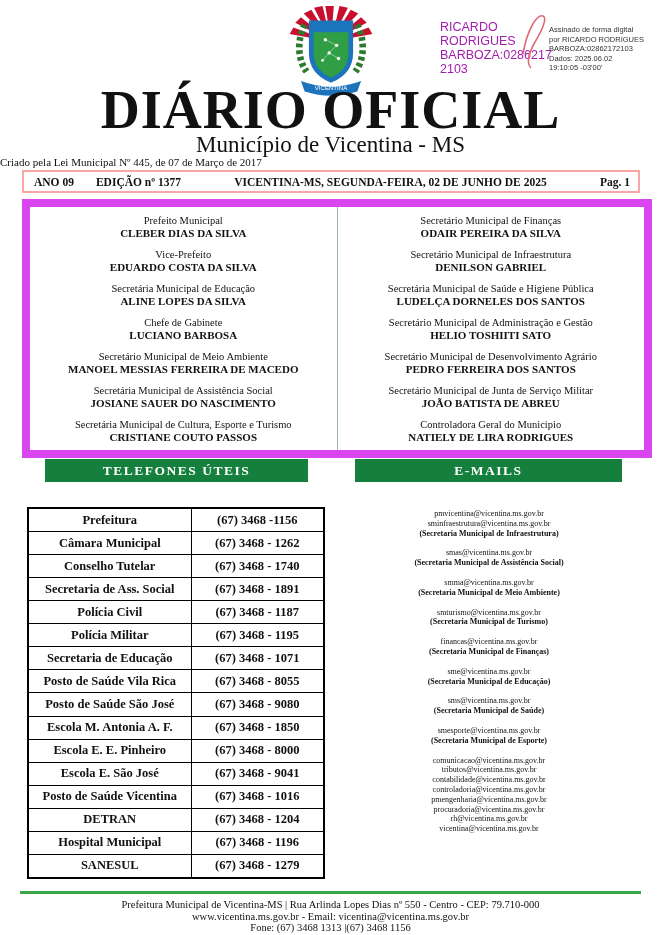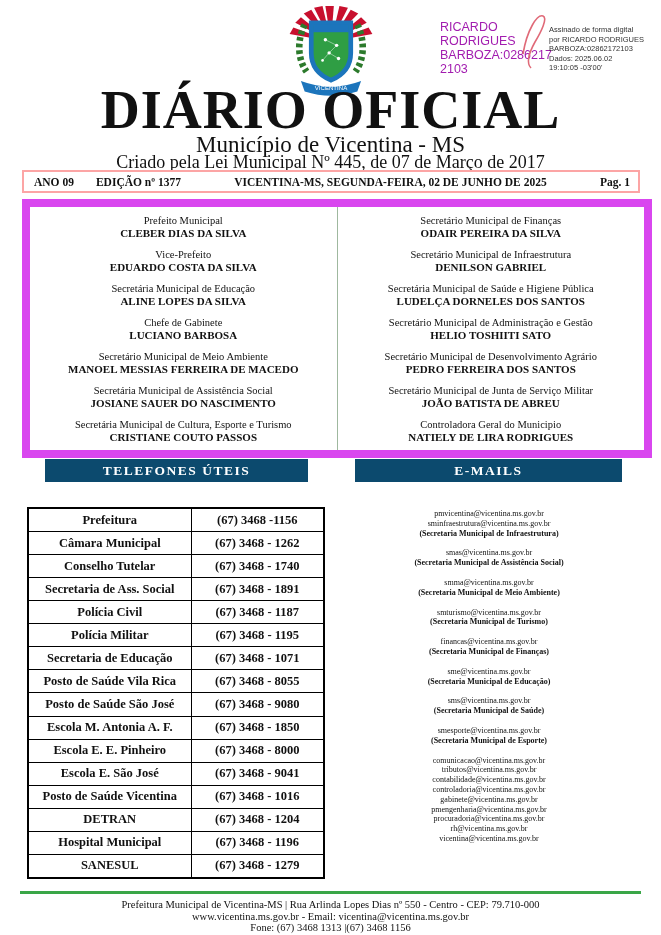--- a/index.html
+++ b/index.html
@@ -15,40 +15,40 @@
     font-size:12.5px;line-height:14px;color:#a21caf;}
   .sig-detail{left:549px;top:25px;width:110px;font-family:"Liberation Sans","DejaVu Sans",sans-serif;
     font-size:7.5px;line-height:9.6px;color:#333;}
   .sig-flourish{left:517px;top:10px;}
 
   
   .crest{left:284px;top:4px;}
   .title{left:0;right:0;top:84px;text-align:center;font-size:54px;font-weight:600;
     letter-spacing:1px;line-height:52px;}
   .subtitle{left:0;right:0;top:133px;text-align:center;font-size:23px;line-height:24px;}
-  .lawline{left:0;right:0;top:156px;text-align:center;font-size:18px;line-height:13px;}
+  .lawline{left:0;right:0;top:156px;font-size:11px;line-height:13px;}
 
   
   .edition-bar{left:22px;top:170px;width:614px;height:19px;border:2px solid #fca5a5;
     display:flex;align-items:center;font-weight:bold;font-size:11.5px;}
   .edition-bar .ano{margin-left:10px;}
   .edition-bar .edicao{margin-left:22px;}
   .edition-bar .date{flex:1;text-align:center;}
   .edition-bar .page{margin-right:8px;}
 
   
   .officials{left:22px;top:199px;width:614px;height:243px;border:8px solid #d946ef;display:flex;text-align:center;}
   .off-col{flex:1;padding:7px 10px 0 10px;}
   .off-col.left{border-right:1.5px solid #9fb89f;}
   .off-entry{margin-bottom:8px;}
   .off-role{font-size:10.5px;line-height:13px;}
   .off-name{font-size:11px;font-weight:bold;line-height:13px;}
 
   
-  .banner{height:23px;background:#0c4a6e;color:#fff;font-weight:bold;font-size:13.5px;
+  .banner{height:23px;background:#15803d;color:#fff;font-weight:bold;font-size:13.5px;
     letter-spacing:1.5px;display:flex;align-items:center;justify-content:center;}
   .banner-phones{left:45px;top:459px;width:263px;}
   .banner-emails{left:355px;top:459px;width:267px;}
 
   
   .phone-table{left:27px;top:507px;width:296px;height:372px;border-collapse:collapse;
     table-layout:fixed;}
   .phone-table td{border:1.5px solid #000;text-align:center;font-weight:bold;
     font-size:12.5px;padding:0;}
   .phone-table{border:2px solid #000;}
@@ -310,21 +310,20 @@
   </div>
   <div class="egroup">
     <div class="email">smesporte@vicentina.ms.gov.br</div>
     <div class="ecap">(Secretaria Municipal de Esporte)</div>
   </div>
   <div class="egroup">
     <div class="email">comunicacao@vicentina.ms.gov.br</div>
     <div class="email">tributos@vicentina.ms.gov.br</div>
     <div class="email">contabilidade@vicentina.ms.gov.br</div>
     <div class="email">controladoria@vicentina.ms.gov.br</div>
-    <div class="email">gabinete@vicentina.ms.gov.br</div>
     <div class="email">pmengenharia@vicentina.ms.gov.br</div>
     <div class="email">procuradoria@vicentina.ms.gov.br</div>
     <div class="email">rh@vicentina.ms.gov.br</div>
     <div class="email">vicentina@vicentina.ms.gov.br</div>
   </div>
 </div>
 
 <div class="abs footer-rule"></div>
 <div class="abs footer">
   <div>Prefeitura Municipal de Vicentina-MS | Rua Arlinda Lopes Dias nº 550 - Centro - CEP: 79.710-000</div>

